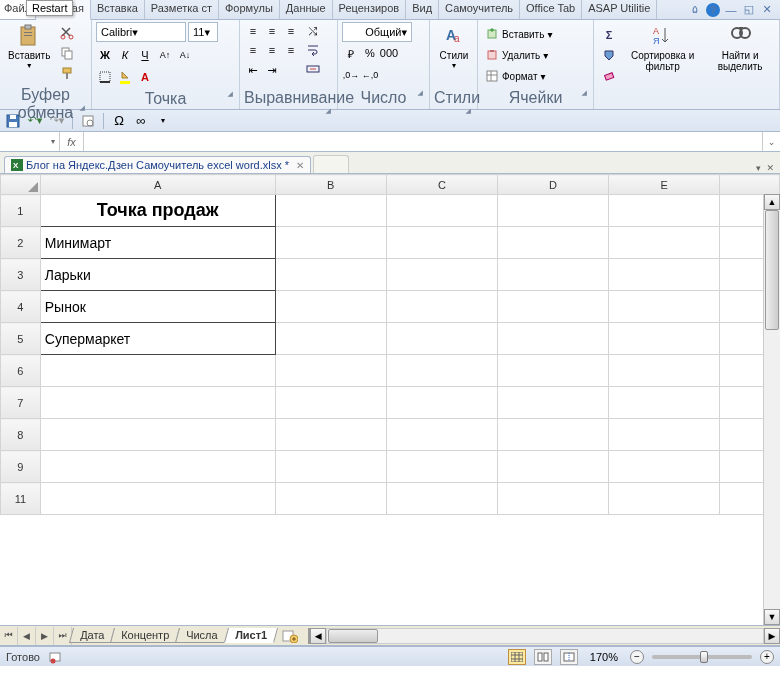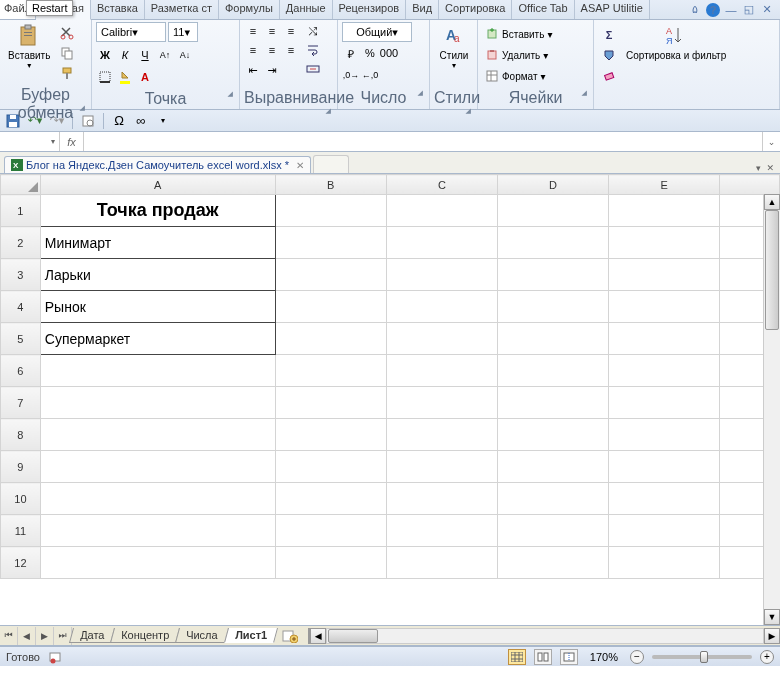--- a/index.html
+++ b/index.html
@@ -25,28 +25,28 @@
 .ribbon-group-label::after { content: '◢'; position: absolute; right: 2px; font-size: 7px; color: #7a8a9f; }
 
 .big-btn { display: flex; flex-direction: column; align-items: center; padding: 2px 4px; min-width: 40px; }
 .big-btn-icon { width: 24px; height: 24px; margin-bottom: 2px; }
 .big-btn-label { font-size: 10px; text-align: center; line-height: 1.1; }
 .small-btns { display: flex; flex-direction: column; gap: 2px; padding: 2px; }
 .small-btn { width: 18px; height: 18px; display: flex; align-items: center; justify-content: center; font-size: 11px; }
 
 .font-row { display: flex; align-items: center; gap: 2px; margin-bottom: 2px; }
 .font-select { border: 1px solid #abc; background: #fff; height: 20px; padding: 0 4px; font-size: 11px; display: flex; align-items: center; }
-.font-name { width: 70px; }
+.font-name { width: 90px; }
 .font-size { width: 30px; }
 .btn-sq { width: 18px; height: 18px; border: 1px solid transparent; display: inline-flex; align-items: center; justify-content: center; font-size: 11px; }
 
 .align-grid { display: grid; grid-template-columns: repeat(3, 18px); grid-template-rows: repeat(2, 18px); gap: 1px; }
 .align-side { display:flex; flex-direction:column; gap:1px; margin-left:2px;}
 .num-row { display: flex; align-items: center; gap: 1px; margin-bottom: 2px; }
-.num-select { border: 1px solid #abc; background: #fff; height: 20px; padding: 0 4px; font-size: 11px; width: 70px; display:flex; align-items:center; justify-content:center;}
+.num-select { border: 1px solid #abc; background: #fff; height: 20px; padding: 0 4px; font-size: 11px; width: 70px; display:flex; align-items:center; justify-content:flex-end;}
 
 .cells-btns { display: flex; flex-direction: column; gap: 1px; font-size: 10px; padding-top:2px;}
 .cells-btn { display: flex; align-items: center; gap: 3px; height: 20px; padding: 0 3px; }
 .cells-btn .ico { width: 14px; height: 14px; display:inline-block; }
 
 
 .qat { display: flex; align-items: center; height: 22px; background: linear-gradient(#e6edf7, #dbe5f1); border-bottom: 1px solid #a9b8cc; padding: 0 4px; gap: 4px; }
 .qat-btn { width: 18px; height: 18px; display: inline-flex; align-items: center; justify-content: center; }
 .qat-sep { width: 1px; height: 16px; background: #a9b8cc; margin: 0 2px; }
 
@@ -121,21 +121,21 @@
 <div class="ribbon-tabs">
   <div class="tooltip">Restart</div>
   <div class="ribbon-tab file">Файл</div>
   <div class="ribbon-tab active">Главная</div>
   <div class="ribbon-tab">Вставка</div>
   <div class="ribbon-tab">Разметка ст</div>
   <div class="ribbon-tab">Формулы</div>
   <div class="ribbon-tab">Данные</div>
   <div class="ribbon-tab">Рецензиров</div>
   <div class="ribbon-tab">Вид</div>
-  <div class="ribbon-tab">Сортировка</div>
+  <div class="ribbon-tab">Самоучитель</div>
   <div class="ribbon-tab">Office Tab</div>
   <div class="ribbon-tab">ASAP Utilitie</div>
   <div class="ribbon-right">
     <span>۵</span>
     <span class="help-circle">?</span>
     <span>―</span>
     <span>◱</span>
     <span>✕</span>
   </div>
 </div>
@@ -315,20 +315,28 @@
             </svg>
           </span>
       </div>
       <div class="big-btn">
         <svg class="big-btn-icon" viewBox="0 0 24 24">
             <text x="2" y="10" font-size="9" fill="#c44">А</text>
             <text x="2" y="20" font-size="9" fill="#36c">Я</text>
             <path d="M14 4 v14 m-3 -3 l3 3 l3 -3" stroke="#555" fill="none"></path>
           </svg>
         <div class="big-btn-label">Сортировка и фильтр</div>
+      </div>
+      <div class="big-btn">
+        <svg class="big-btn-icon" viewBox="0 0 24 24">
+            <circle cx="9" cy="9" r="5" fill="none" stroke="#555" stroke-width="2"></circle>
+            <circle cx="17" cy="9" r="5" fill="none" stroke="#555" stroke-width="2"></circle>
+            <path d="M11 4 h4" stroke="#555" stroke-width="2"></path>
+          </svg>
+        <div class="big-btn-label">Найти и выделить</div>
       </div>
     </div>
   </div>
 </div>
 
 <div class="qat">
   <span class="qat-btn">
       <svg width="14" height="14">
         <rect x="1" y="1" width="12" height="12" fill="#4a7ab8" stroke="#2a5a98"></rect>
         <rect x="4" y="1" width="6" height="4" fill="#fff"></rect>
@@ -464,39 +472,21 @@
       <tr>
             <th class="row-head">9</th>
             <td class="cell"></td>
             <td class="cell"></td>
             <td class="cell"></td>
             <td class="cell"></td>
             <td class="cell"></td>
             <td class="cell"></td>
           </tr>
       <tr>
-            <th class="row-head">10</th>
-            <td class="cell"></td>
-            <td class="cell"></td>
-            <td class="cell"></td>
-            <td class="cell"></td>
-            <td class="cell"></td>
-            <td class="cell"></td>
-          </tr>
-      <tr>
             <th class="row-head">11</th>
-            <td class="cell"></td>
-            <td class="cell"></td>
-            <td class="cell"></td>
-            <td class="cell"></td>
-            <td class="cell"></td>
-            <td class="cell"></td>
-          </tr>
-      <tr>
-            <th class="row-head">12</th>
             <td class="cell"></td>
             <td class="cell"></td>
             <td class="cell"></td>
             <td class="cell"></td>
             <td class="cell"></td>
             <td class="cell"></td>
           </tr>
     </tbody>
       </table>
     <div class="vscroll">

